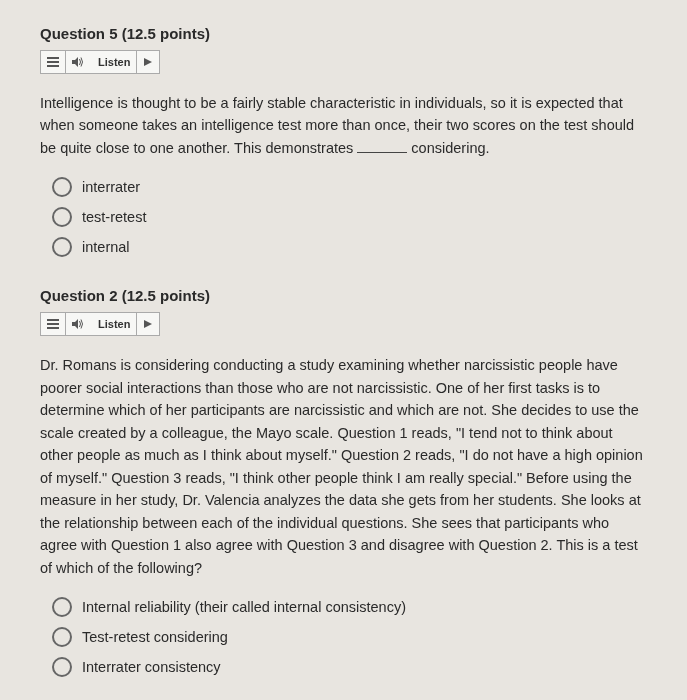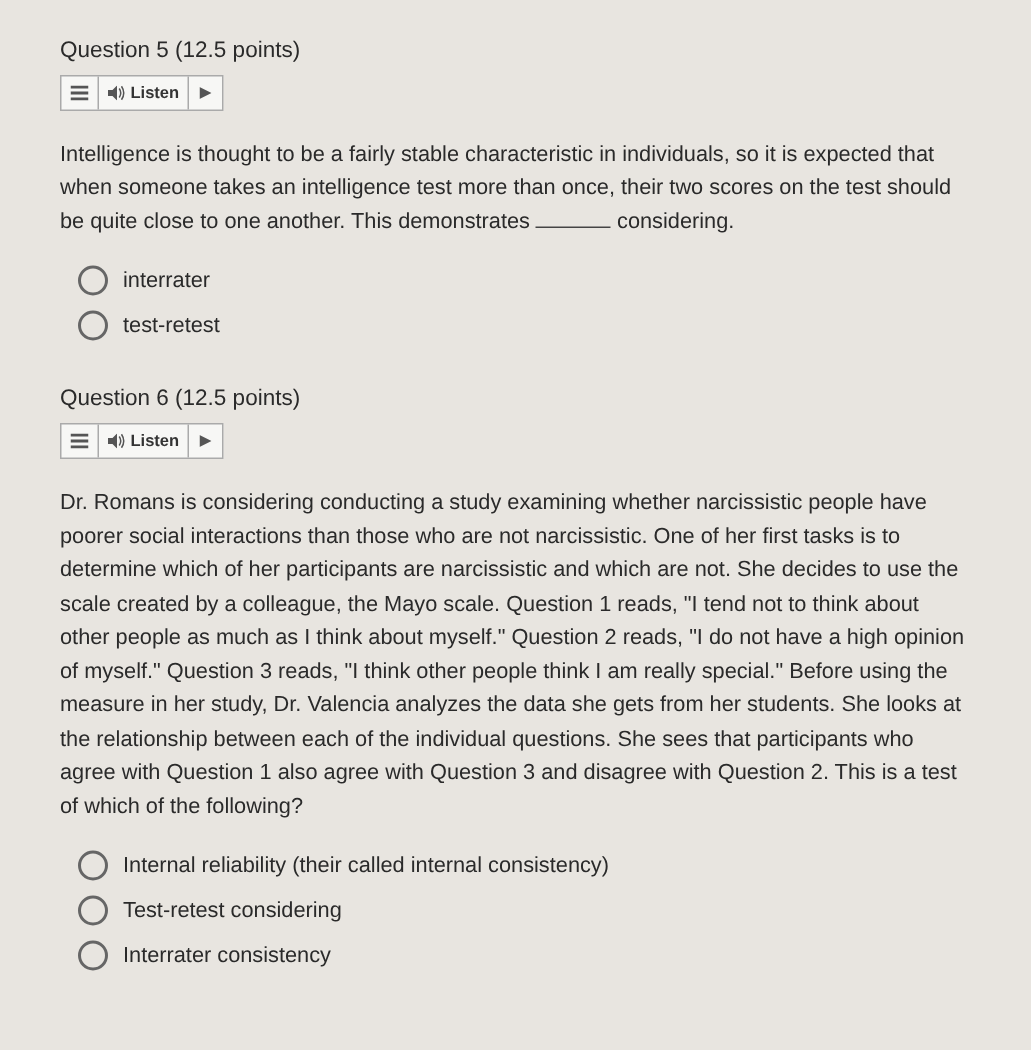--- a/index.html
+++ b/index.html
@@ -12,24 +12,24 @@
       color: #2a2a2a;
     }
     .question-block {
       margin-bottom: 30px;
     }
     .question-header {
       font-size: 15px;
       margin-bottom: 8px;
     }
     .question-header .qnum {
-      font-weight: normal;
+      font-weight: bold;
     }
     .question-header .points {
-      font-weight: normal;
+      font-weight: bold;
     }
     .listen-bar {
       display: inline-flex;
       align-items: stretch;
       border: 1px solid #aaa;
       background: #f7f7f5;
       height: 22px;
       margin-bottom: 18px;
     }
     .listen-bar > * {
@@ -43,21 +43,21 @@
     .listen-bar > *:last-child {
       border-right: none;
     }
     .listen-menu-icon {
       width: 12px;
       color: #555;
     }
     .listen-menu-icon svg { display: block; }
     .listen-sound {
       color: #555;
-      gap: 3px;
+      gap: 14px;
       justify-content: space-between;
     }
     .listen-sound svg { display: block; }
     .listen-label {
       font-weight: bold;
       color: #333;
     }
     .listen-play {
       color: #555;
       width: 10px;
@@ -132,26 +132,30 @@
   </div>
   <div class="options">
     <div class="option-row">
       <span class="radio-circle"></span>
       <span class="option-label">interrater</span>
     </div>
     <div class="option-row">
       <span class="radio-circle"></span>
       <span class="option-label">test-retest</span>
     </div>
+    <div class="option-row">
+      <span class="radio-circle"></span>
+      <span class="option-label">internal</span>
+    </div>
   </div>
 </div>
 
 <div class="question-block">
   <div class="question-header">
-    <span class="qnum">Question 6</span>
+    <span class="qnum">Question 2</span>
     <span class="points">(12.5 points)</span>
   </div>
   <div class="listen-bar">
     <span class="listen-menu-icon">
       <svg width="12" height="10" viewBox="0 0 12 10">
           <rect x="0" y="0" width="12" height="2" fill="currentColor"></rect>
           <rect x="0" y="4" width="12" height="2" fill="currentColor"></rect>
           <rect x="0" y="8" width="12" height="2" fill="currentColor"></rect>
         </svg>
     </span>

